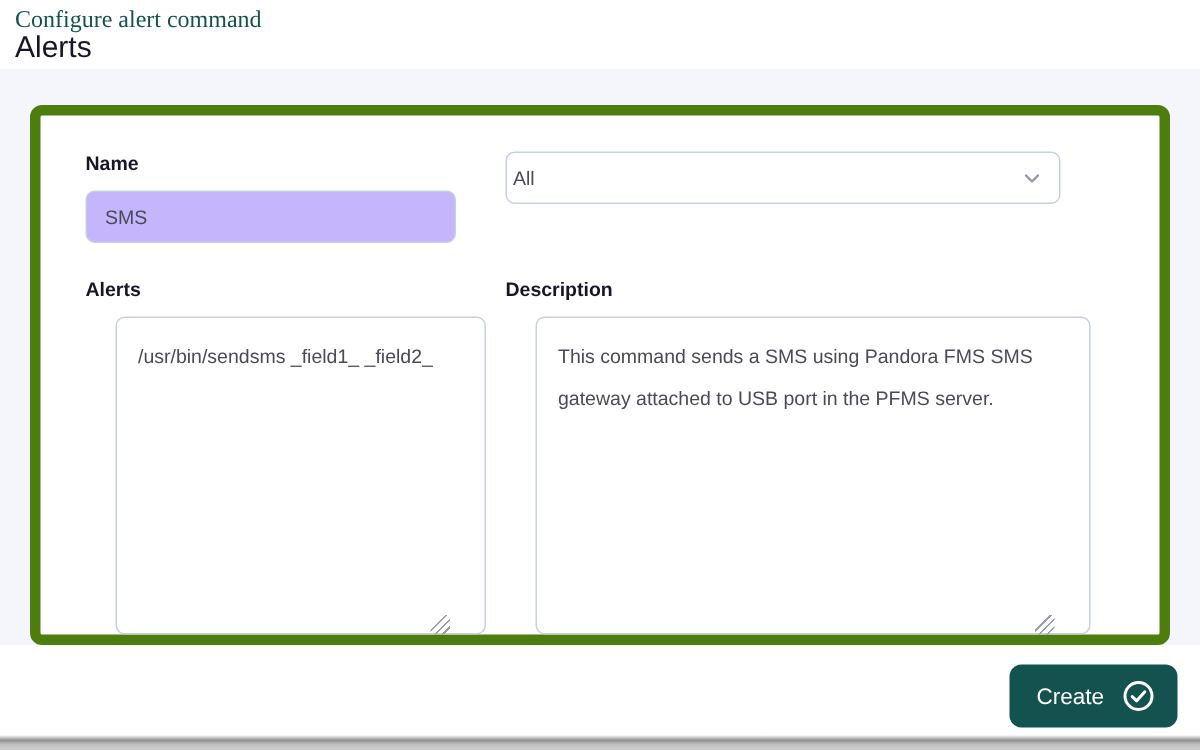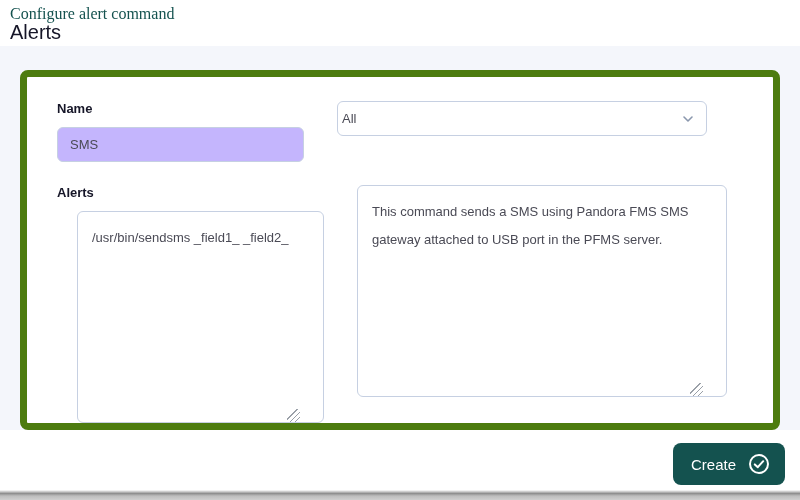--- a/index.html
+++ b/index.html
@@ -140,20 +140,21 @@
 
     <div>
       <label class="field-label">Alerts</label>
       <div class="textarea-wrap">
         <textarea class="textarea" spellcheck="false" style="">/usr/bin/sendsms _field1_ _field2_</textarea>
         <span class="resize-handle"></span>
       </div>
     </div>
 
     <div>
+      <label class="field-label">Description</label>
       <div class="textarea-wrap">
         <textarea class="textarea" spellcheck="false" style="">This command sends a SMS using Pandora FMS SMS gateway attached to USB port in the PFMS server.</textarea>
         <span class="resize-handle"></span>
       </div>
     </div>
 
   </div>
 </div>
 
 <div class="action-bar">

